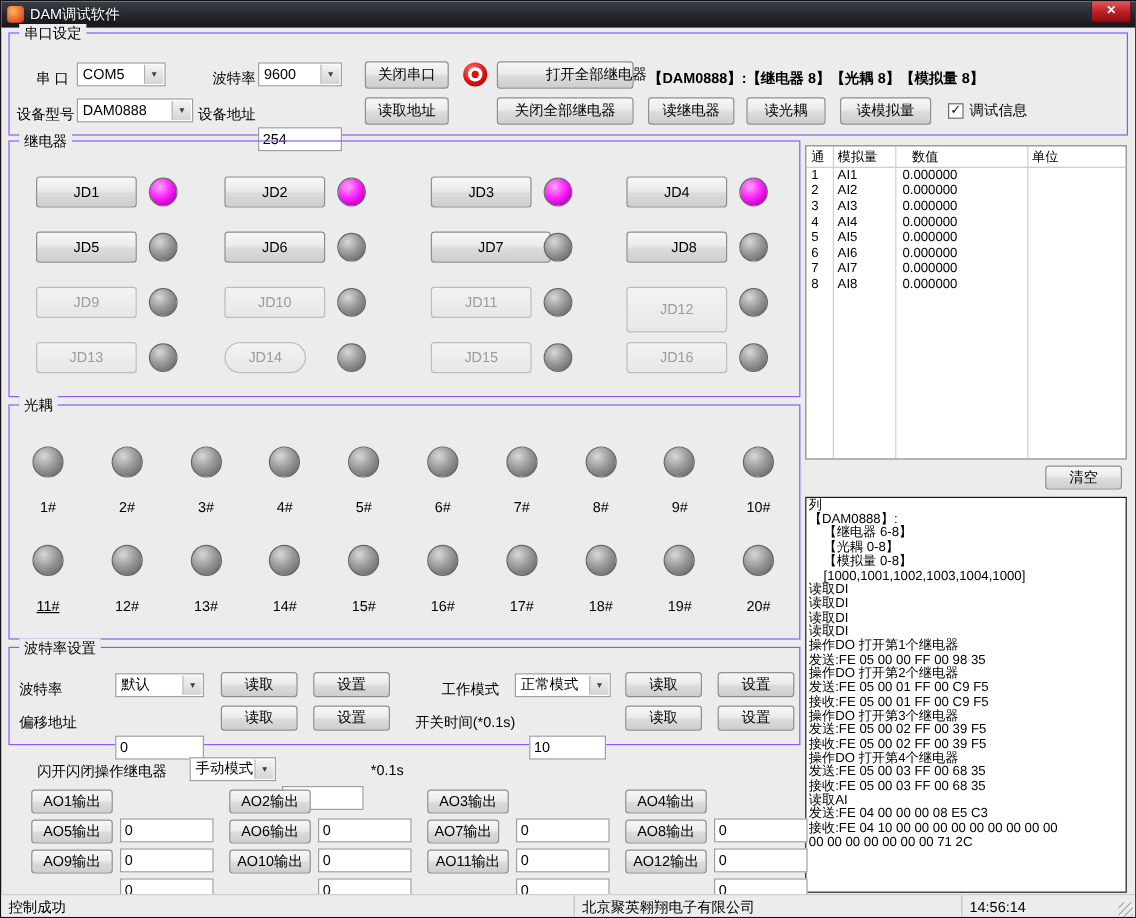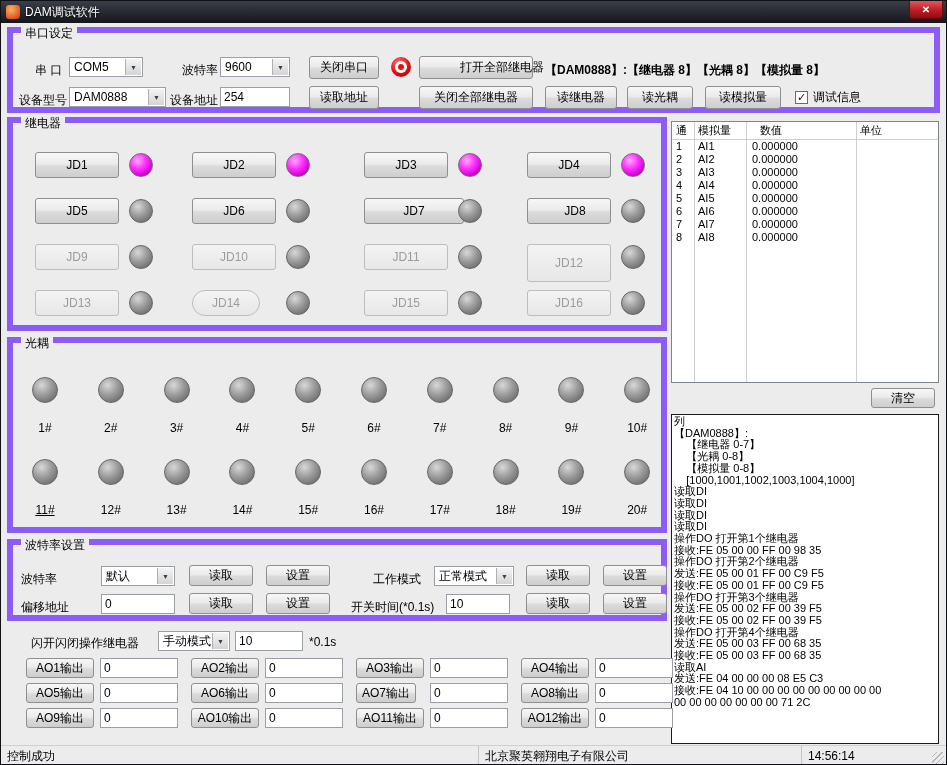--- a/index.html
+++ b/index.html
@@ -7,29 +7,29 @@
   body { font-family:"Liberation Sans","DejaVu Sans",sans-serif; }
   .window { position:relative; width:947px; height:765px; border:1px solid #0f1114; background:#ececec; overflow:hidden; }
 
   .titlebar { position:relative; height:22px; background:linear-gradient(var(--titlebar,#3a3e47),#14161b); display:flex; align-items:center; padding-left:5px; }
   .app-icon { width:14px; height:14px; border-radius:3px; background:radial-gradient(circle at 35% 30%,#ffb557,#e2562b 70%,#a63512); margin-right:5px; flex:0 0 auto; }
   .title-text { color:#fff; font-size:12px; text-shadow:0 1px 2px #000; }
   .close-btn { position:absolute; top:0; right:3px; width:34px; height:18px; border:1px solid #70090d; border-top:none; border-radius:0 0 4px 4px; background:linear-gradient(var(--close-red,#e2585e),#bb1d23 55%,#8f0d12); color:#fff; font-size:10px; font-weight:bold; line-height:15px; text-align:center; cursor:default; }
 
   .client { position:relative; height:722px; }
 
-  .groupbox { position:absolute; border:6px solid #8b5cf6; }
+  .groupbox { position:absolute; border:1px solid #8b5cf6; }
   .gb-title { position:absolute; top:-8px; left:8px; background:#ececec; padding:0 4px; font-size:12px; white-space:nowrap; }
   .lbl { position:absolute; font-size:12px; white-space:nowrap; }
   .device-summary { position:absolute; font-size:12px; font-weight:bold; white-space:nowrap; }
 
   .win-btn { position:absolute; font-family:inherit; font-size:12px; color:#000; background:linear-gradient(#f7f7f7,#ebebeb 45%,#dbdbdb 55%,#cecece); border:1px solid #8e8f8f; border-radius:3px; white-space:nowrap; cursor:default; }
   .win-btn.disabled { color:#9c9c9c; border-color:#bdbdbd; background:linear-gradient(#f3f3f3,#e7e7e7); }
 
-  .win-input { position:absolute; border:1px solid #9aa0a6; background:#fff; font-family:inherit; font-size:12px; padding:0 3px; }
+  .win-input { position:absolute; border:1px solid #9aa0a6; background:#fff; font-family:inherit; font-size:12px; padding:0 3px;margin-top:24px; }
 
   .combo { position:absolute; background:#fff; border:1px solid #9aa0a6; font-size:12px; }
   .combo-text { position:absolute; left:4px; top:50%; transform:translateY(-50%); white-space:nowrap; }
   .combo-arrow { position:absolute; top:1px; right:1px; bottom:1px; width:16px; background:linear-gradient(#f4f4f4,#d4d4d4); border-left:1px solid #b0b0b0; color:#404040; font-size:7px; display:flex; align-items:center; justify-content:center; }
 
   .led { position:absolute; border-radius:50%; }
   .led-on  { background:radial-gradient(circle at 36% 30%,#ffaaff,var(--led-on,#ff30ff) 40%,#d400d4 72%,#860086); border:1px solid #6f6f6f; }
   .led-off { background:radial-gradient(circle at 36% 30%,#d8d8d8,var(--led-off,#9a9a9a) 45%,#717171 80%,#5a5a5a); border:1px solid #666; }
 
   .record-led { position:absolute; width:20px; height:20px; border-radius:50%; background:radial-gradient(circle at 40% 32%,#ff7a7a,var(--record-red,#e01010) 55%,#8e0000); }
@@ -261,31 +261,31 @@
           <div class="led led-off" style="left: 545.4px; top: 116px; width: 26px; height: 26px;"></div>
           <span class="opto-label" style="left: 536.4px; top: 160px; width: 44px;">19#</span>
           <div class="led led-off" style="left: 611.2px; top: 116px; width: 26px; height: 26px;"></div>
           <span class="opto-label" style="left: 602.2px; top: 160px; width: 44px;">20#</span>
         </div>
     </div>
 
     <div class="log-panel">
         <div class="log-line">列</div>
         <div class="log-line">【DAM0888】:</div>
-        <div class="log-line">    【继电器 0-7】</div>
+        <div class="log-line">    【继电器 6-8】</div>
         <div class="log-line">    【光耦 0-8】</div>
         <div class="log-line">    【模拟量 0-8】</div>
         <div class="log-line">    [1000,1001,1002,1003,1004,1000]</div>
         <div class="log-line"></div>
         <div class="log-line">读取DI</div>
         <div class="log-line">读取DI</div>
         <div class="log-line">读取DI</div>
         <div class="log-line">读取DI</div>
         <div class="log-line">操作DO 打开第1个继电器</div>
-        <div class="log-line">接收:FE 05 00 00 FF 00 98 35</div>
+        <div class="log-line">发送:FE 05 00 00 FF 00 98 35</div>
         <div class="log-line">操作DO 打开第2个继电器</div>
         <div class="log-line">发送:FE 05 00 01 FF 00 C9 F5</div>
         <div class="log-line">接收:FE 05 00 01 FF 00 C9 F5</div>
         <div class="log-line">操作DO 打开第3个继电器</div>
         <div class="log-line">发送:FE 05 00 02 FF 00 39 F5</div>
         <div class="log-line">接收:FE 05 00 02 FF 00 39 F5</div>
         <div class="log-line">操作DO 打开第4个继电器</div>
         <div class="log-line">发送:FE 05 00 03 FF 00 68 35</div>
         <div class="log-line">接收:FE 05 00 03 FF 00 68 35</div>
         <div class="log-line">读取AI</div>

